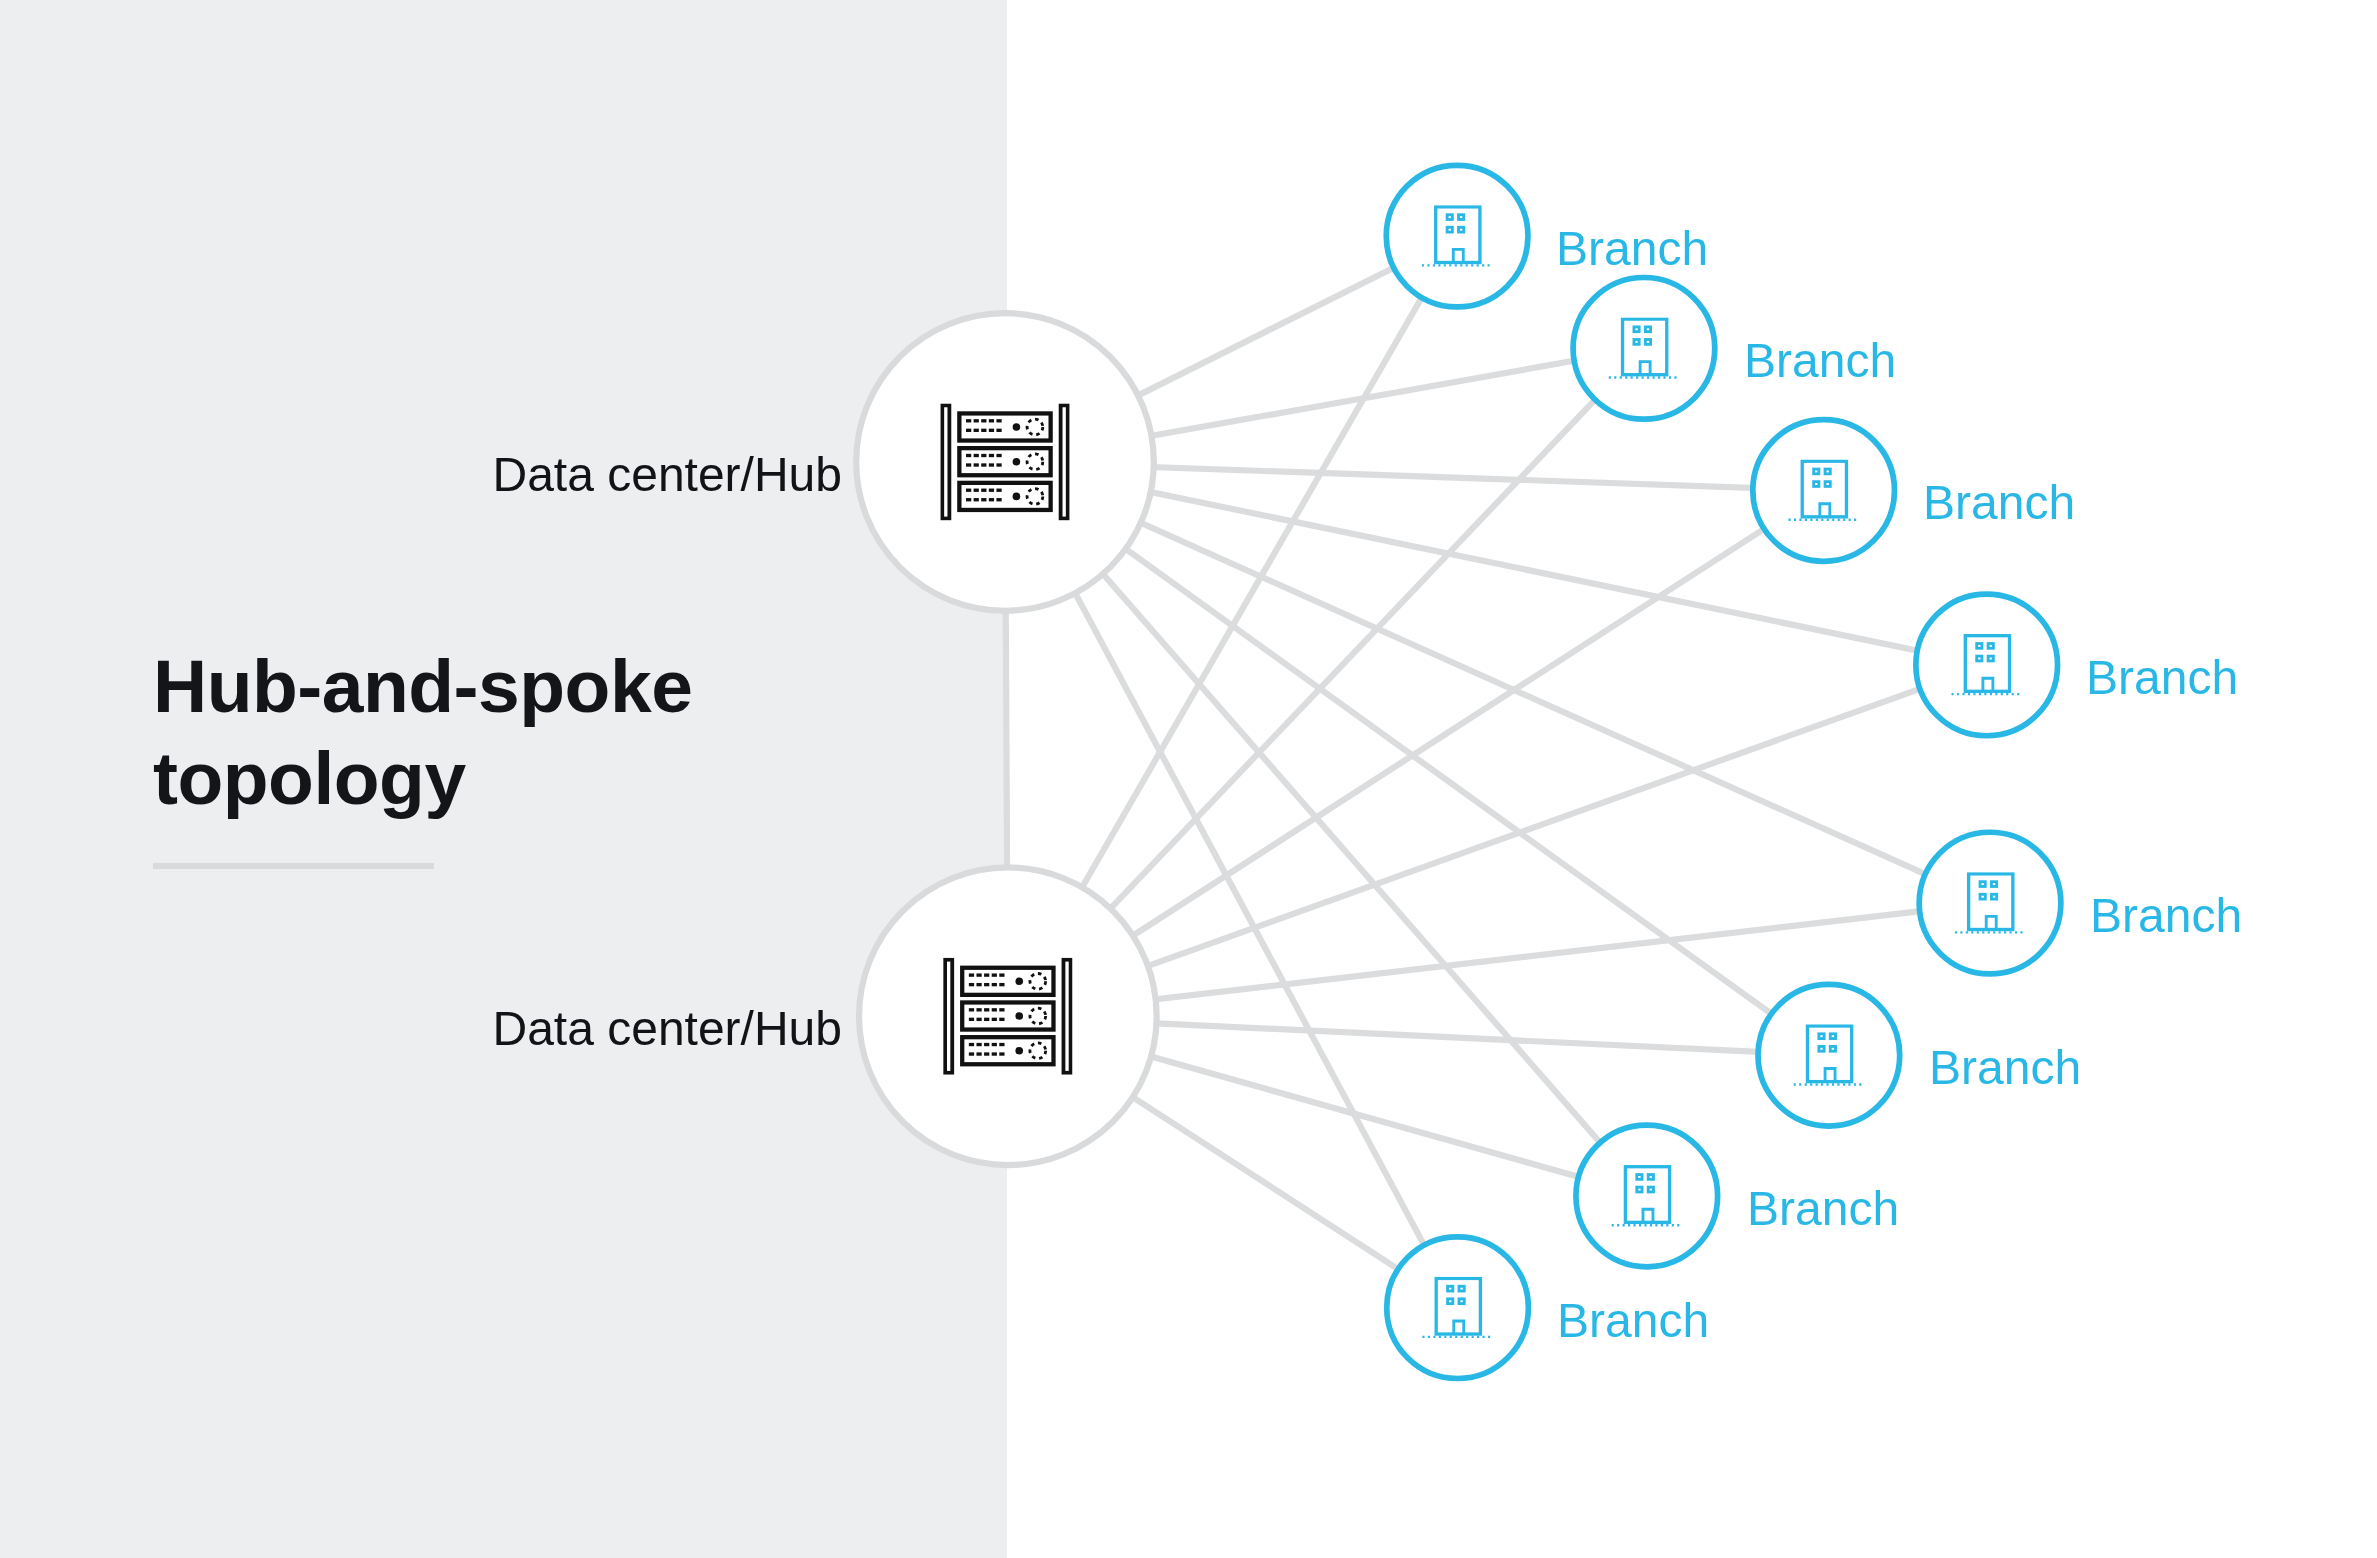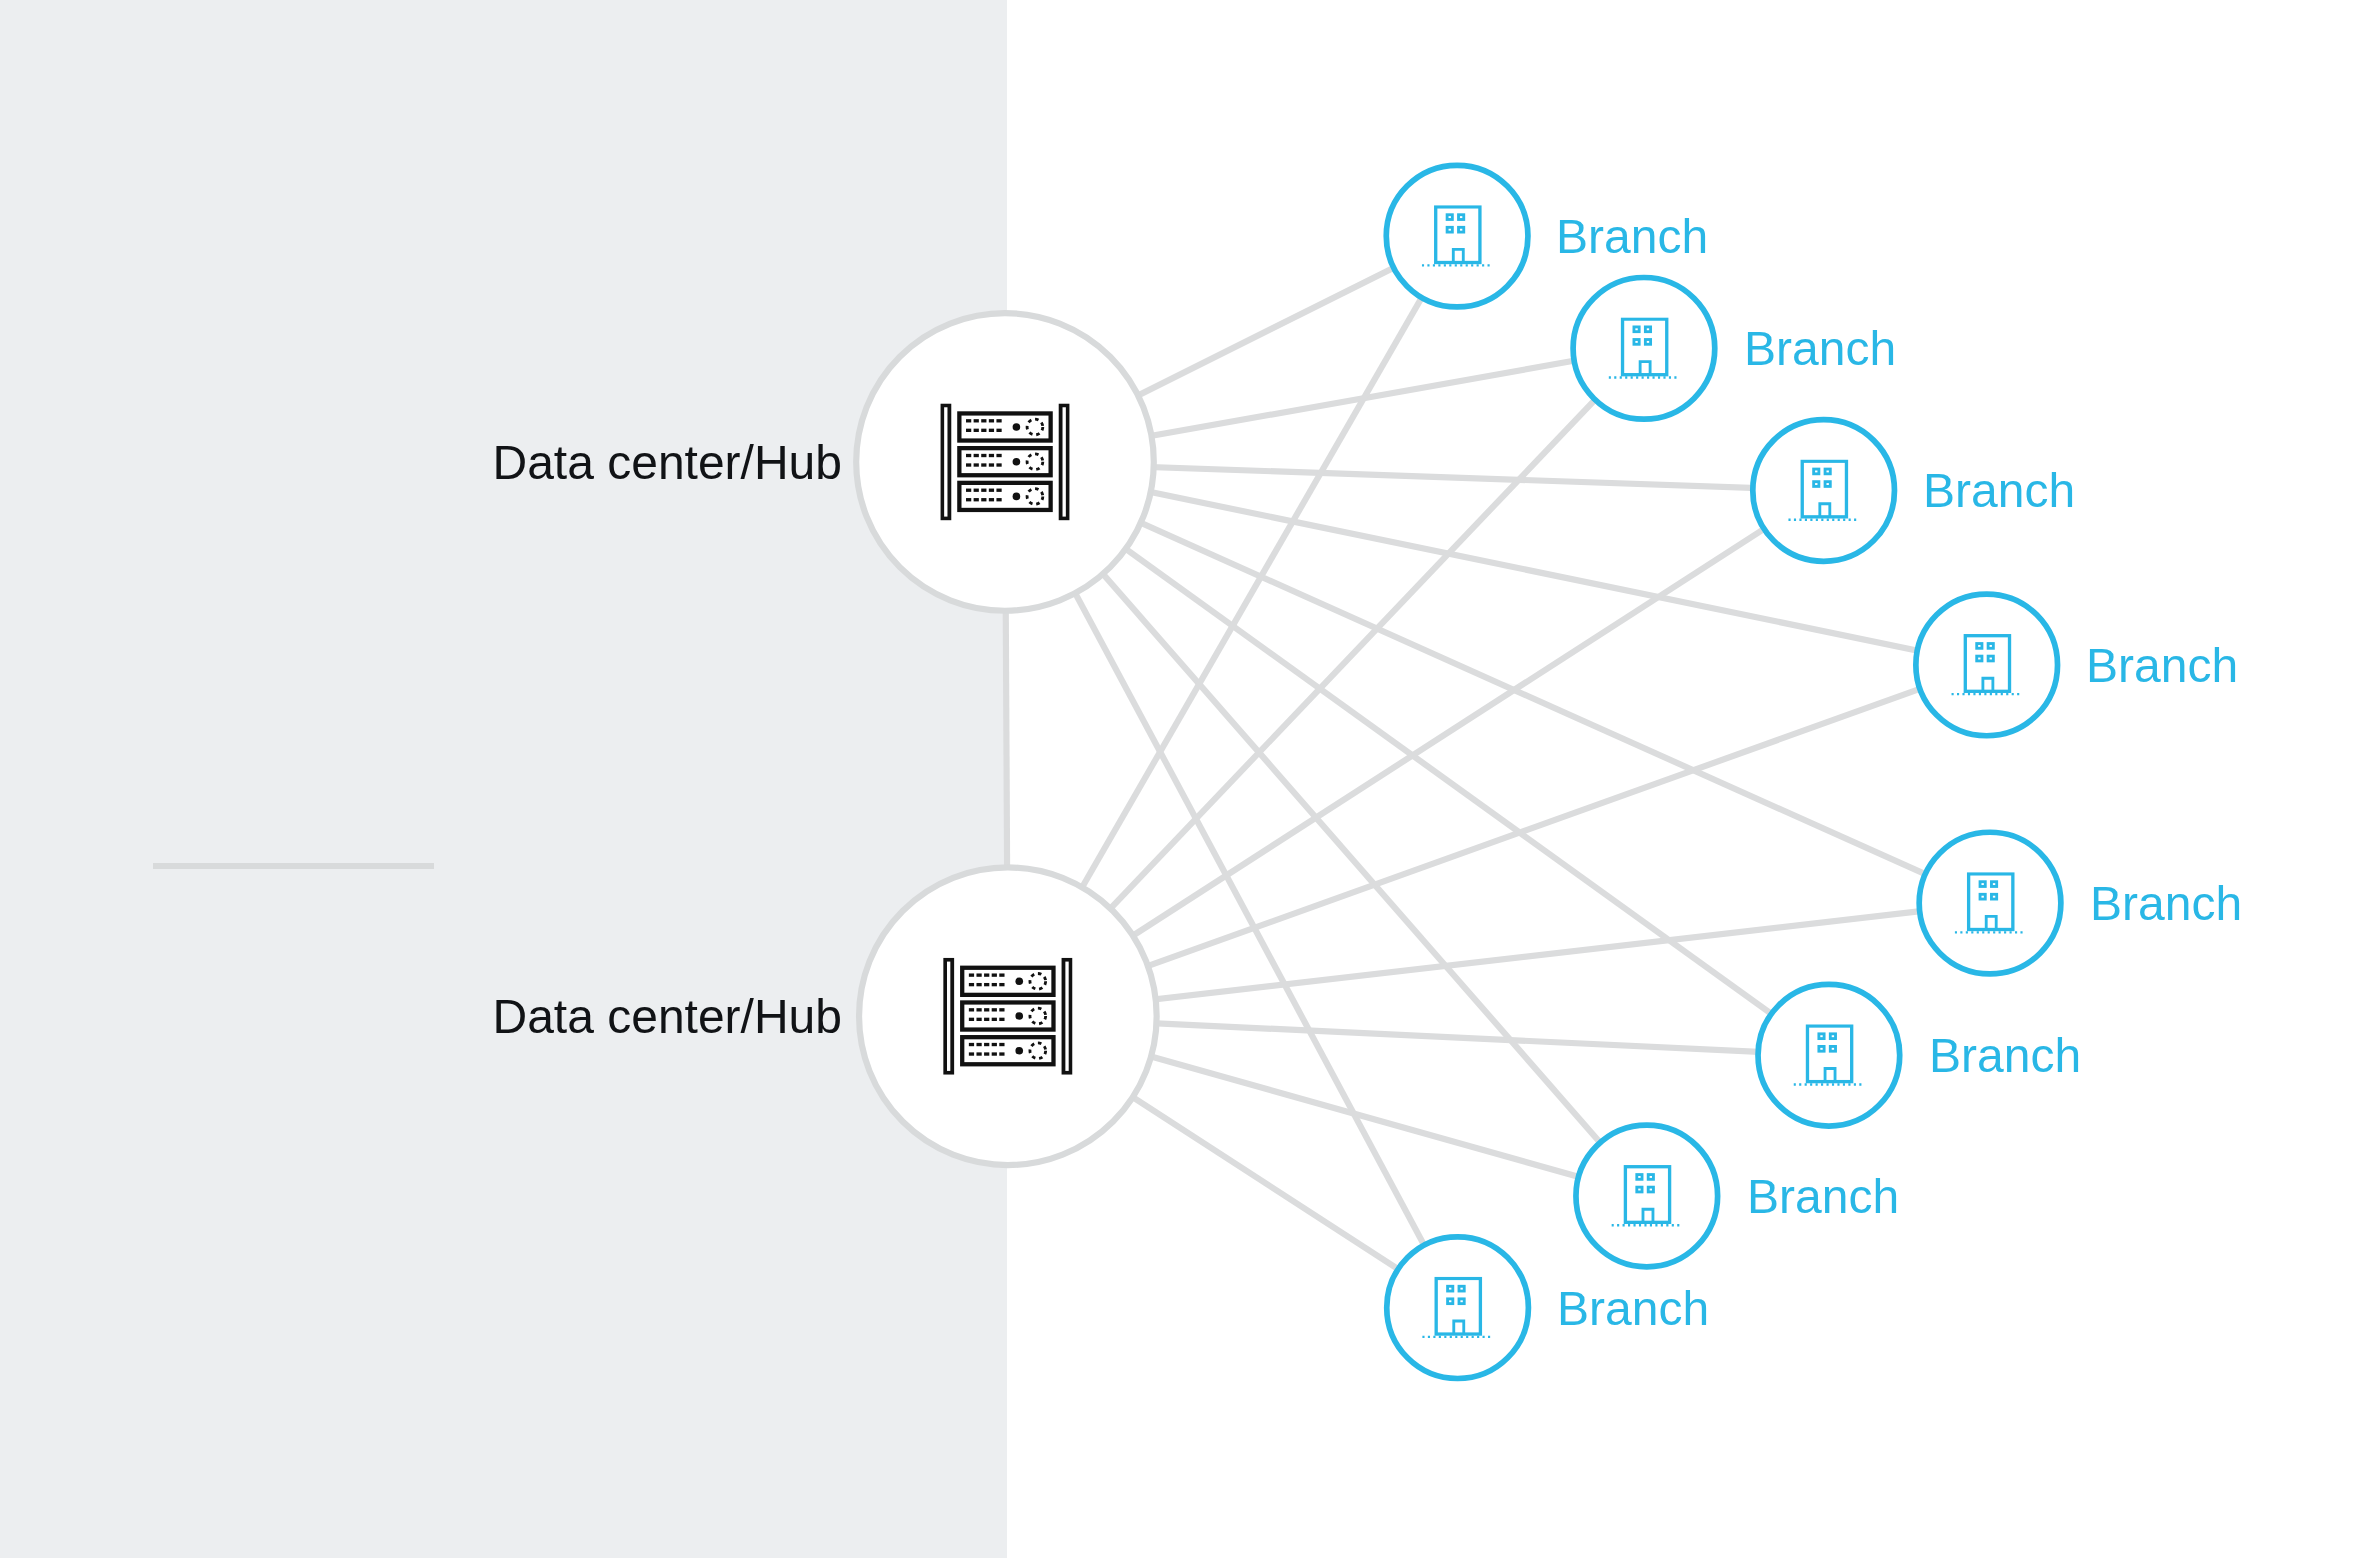--- a/index.html
+++ b/index.html
@@ -32,36 +32,38 @@
     font-size:75px;line-height:92px;font-weight:700;
     letter-spacing:-0.5px;color:var(--text);
   }
   .title-rule{
     position:absolute;left:153px;top:863px;width:281px;height:6.2px;
     background:var(--hub-ring);
   }
   .lbl{
     position:absolute;transform:translateY(-50%);
     white-space:nowrap;
+    margin-top:12px;
   }
   .hub-lbl{
     right:1535px;text-align:left;
     font-size:48px;font-weight:400;color:#111316;
   }
   .branch-lbl{
     font-size:48px;font-weight:500;color:var(--accent);
   }
 </style>
 </head>
 <body>
 
 <div class="stage">
 
   <div class="panel"></div>
 
+  <div class="title">Hub-and-spoke topology</div>
   <div class="title-rule"></div>
 
   <svg id="net" class="net" viewBox="0 0 5000 3278">
     <defs>
 
       <g id="srv-unit">
         <rect x="40" y="21" width="192" height="57" fill="#fff" stroke="var(--icon-dark)" stroke-width="9"></rect>
         <g fill="var(--icon-dark)" stroke="none">
           <rect x="54" y="33" width="11" height="7"></rect>
             <rect x="70" y="33" width="11" height="7"></rect>

